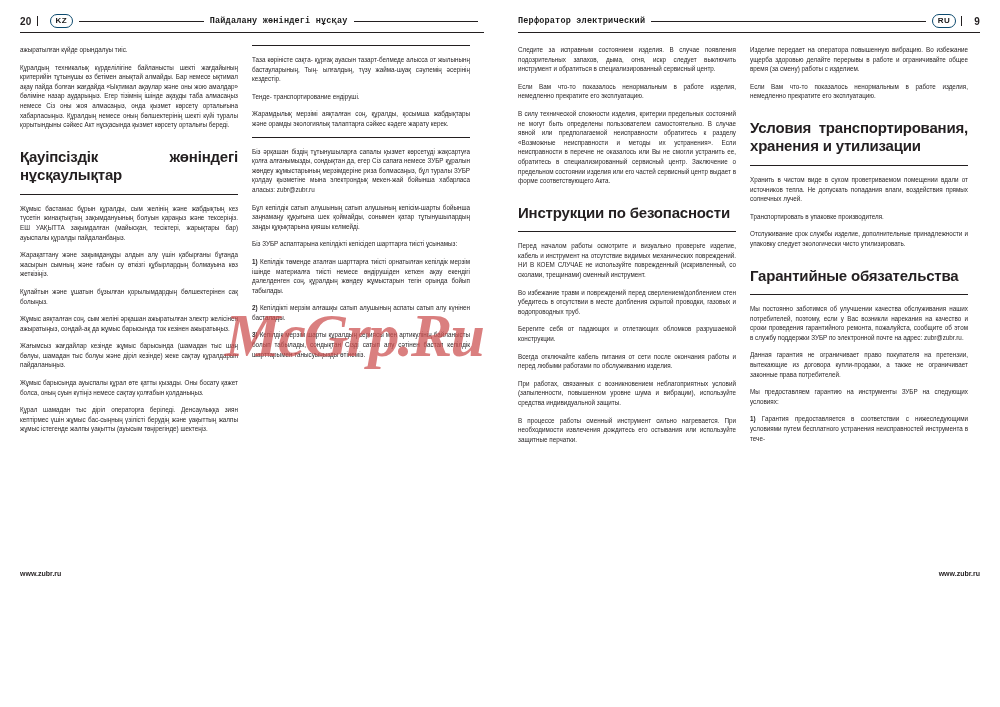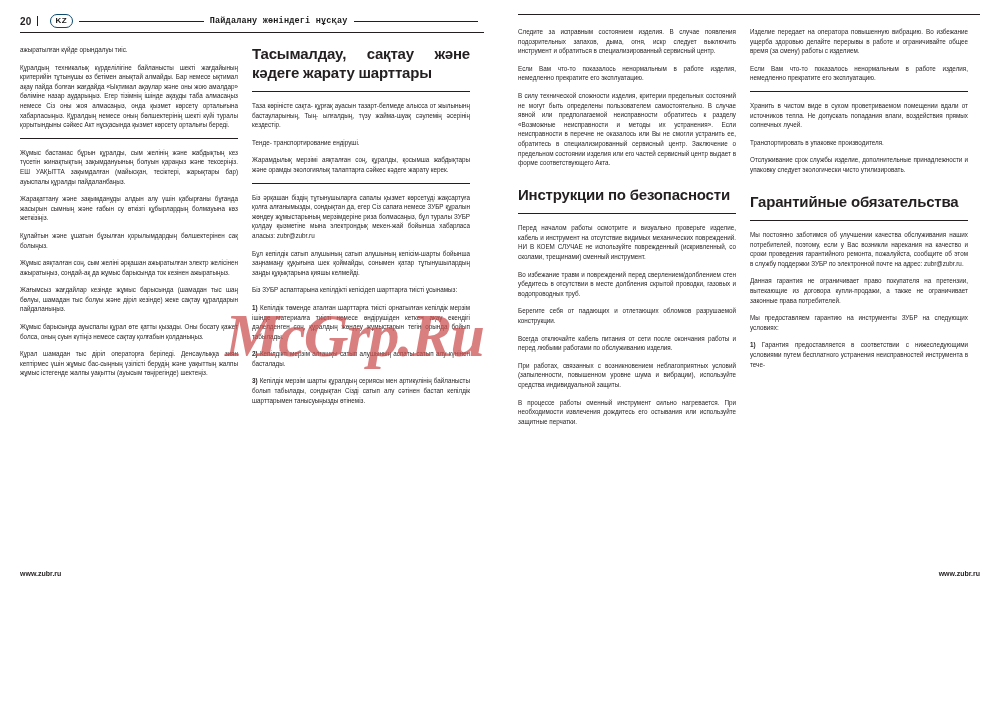--- a/index.html
+++ b/index.html
@@ -156,33 +156,33 @@
       <span class="rule"></span>
     </div>
     <div class="hdr-underline"></div>
 
     <div class="cols">
 
       <div class="col">
         <p>ажыратылған күйде орындалуы тиіс.</p>
         <p>Құралдың техникалық күрделілігіне байланысты шекті жағдайының критерийін тұтынушы өз бетімен анықтай алмайды. Бар немесе ықтимал ақау пайда болған жағдайда «Ықтимал ақаулар және оны жою амалдар» бөліміне назар аударыңыз. Егер тізімнің ішінде ақауды таба алмасаңыз немесе Сіз оны жоя алмасаңыз, онда қызмет көрсету орталығына хабарласыңыз. Құралдың немесе оның бөлшектерінің шекті күйі туралы қорытындыны сәйкес Акт нұсқасында қызмет көрсету орталығы береді.</p>
 
+        <h2 class="sec">Қауіпсіздік жөніндегі нұсқаулықтар</h2>
         <div class="sec-rule"></div>
 
         <p>Жұмыс бастамас бұрын құралды, сым желінің және жабдықтың кез түсетін жинақтықтың зақымдануының болуын қараңыз және тексеріңіз. ЕШ УАҚЫТТА зақымдалған (майысқан, тесіктері, жарықтары бар) ауыспалы құралды пайдаланбаңыз.</p>
         <p>Жарақаттану және зақымдануды алдын алу үшін қабырғаны бұғанда жасырын сымның және ғабын су өткізгі құбырлардың болмауына көз жеткізіңіз.</p>
         <p>Құлайтын және ұшатын бұзылған қорылымдардың бөлшектерінен сақ болыңыз.</p>
         <p>Жұмыс аяқталған соң, сым желіні әрқашан ажыратылған электр желісінен ажыратыңыз, сондай-ақ да жұмыс барысында ток кезінен ажыратыңыз.</p>
         <p>Жағымсыз жағдайлар кезінде жұмыс барысында (шамадан тыс шаң бөлуы, шамадан тыс болуы және діріл кезінде) жеке сақтау құралдарын пайдаланыңыз.</p>
         <p>Жұмыс барысында ауыспалы құрал өте қатты қызады. Оны босату қажет болса, оның суын күтіңіз немесе сақтау қолғабын қолданыңыз.</p>
         <p>Құрал шамадан тыс діріл операторға беріледі. Денсаулыққа зиян кептірмес үшін жұмыс бас-сыңның үзілісті берудің және уақыттың жалпы жұмыс істегенде жалпы уақытты (ауысым төңірегінде) шектеңіз.</p>
       </div>
 
       <div class="col">
-        <h2 class="sec first">Тасымалдау, сақтау және кәдеге жарату шарттары</h2>
         <div class="sec-rule"></div>
 
         <p>Таза көріністе сақта- құрғақ ауасын тазарт-белмеде алысса от жылынынң бастауларының, Тың- ылғалдың, түзу жайма-шуақ сәулемің әсерінің кездестір.</p>
         <p>Тенде- транспортирование ендіруші.</p>
         <p>Жарамдылық мерзімі аяқталған соң, құралды, қосымша жабдықтары және орамды экологиялық талаптарға сәйкес кәдеге жарату керек.</p>
 
         <div class="sec-rule"></div>
 
         <p>Біз әрқашан біздің тұтынушыларға сапалы қызмет көрсетуді жақсартуға қолға алғанымызды, сондықтан да, егер Сіз сапаға немесе ЗУБР құралын жөндеу жұмыстарының мерзімдеріне риза болмасаңыз, бұл туралы ЗУБР қолдау қызметіне мына электрондық мекен-жай бойынша хабарласа аласыз: zubr@zubr.ru</p>
         <p>Бұл кепілдік сатып алушының сатып алушының кепісім-шарты бойынша заңнамаңу құқығына шек қоймайды, сонымен қатар тұтынушылардың заңды құқықтарына қияшы келмейді.</p>
@@ -191,20 +191,27 @@
         <p><b>1)</b>&nbsp;<span>Кепілдік төменде аталған шарттарға тиісті орнатылған кепілдік мерзім ішінде материалға тиісті немесе өндірушіден кеткен ақау екендігі дәлелденген соң, құралдың жөндеу жұмыстарын тегін орында бойып табылады.</span></p>
         <p><b>2)</b>&nbsp;<span>Кепілдікті мерзім алғашқы сатып алушының аспаты сатып алу күнінен басталады.</span></p>
         <p><b>3)</b>&nbsp;<span>Кепілдік мерзім шарты құралдың сериясы мен артикулінің байланысты болып табылады, сондықтан Сізді сатып алу сәтінен бастап кепілдік шарттарымен танысуыңызды өтінеміз.</span></p>
       </div>
     </div>
 
     <div class="footer-left">www.zubr.ru</div>
   </div>
 
   <div class="half right">
+    <div class="hdr">
+      <span class="hdr-title">Перфоратор электрический</span>
+      <span class="rule"></span>
+      <span class="lang-badge">RU</span>
+      <span class="hdr-sep"></span>
+      <span class="pagenum">9</span>
+    </div>
     <div class="hdr-underline"></div>
 
     <div class="cols">
 
       <div class="col">
         <p>Следите за исправным состоянием изделия. В случае появления подозрительных запахов, дыма, огня, искр следует выключить инструмент и обратиться в специализированный сервисный центр.</p>
         <p>Если Вам что-то показалось ненормальным в работе изделия, немедленно прекратите его эксплуатацию.</p>
         <p>В силу технической сложности изделия, критерии предельных состояний не могут быть определены пользователем самостоятельно. В случае явной или предполагаемой неисправности обратитесь к разделу «Возможные неисправности и методы их устранения». Если неисправности в перечне не оказалось или Вы не смогли устранить ее, обратитесь в специализированный сервисный центр. Заключение о предельном состоянии изделия или его частей сервисный центр выдает в форме соответствующего Акта.</p>
 
         <h2 class="sec">Инструкции по безопасности</h2>
@@ -215,20 +222,21 @@
         <p>Берегите себя от падающих и отлетающих обломков разрушаемой конструкции.</p>
         <p>Всегда отключайте кабель питания от сети после окончания работы и перед любыми работами по обслуживанию изделия.</p>
         <p>При работах, связанных с возникновением неблагоприятных условий (запыленности, повышенном уровне шума и вибрации), используйте средства индивидуальной защиты.</p>
         <p>В процессе работы сменный инструмент сильно нагревается. При необходимости извлечения дождитесь его остывания или используйте защитные перчатки.</p>
       </div>
 
       <div class="col">
         <p>Изделие передает на оператора повышенную вибрацию. Во избежание ущерба здоровью делайте перерывы в работе и ограничивайте общее время (за смену) работы с изделием.</p>
         <p>Если Вам что-то показалось ненормальным в работе изделия, немедленно прекратите его эксплуатацию.</p>
 
+        <h2 class="sec">Условия транспортирования, хранения и утилизации</h2>
         <div class="sec-rule"></div>
 
         <p>Хранить в чистом виде в сухом проветриваемом помещении вдали от источников тепла. Не допускать попадания влаги, воздействия прямых солнечных лучей.</p>
         <p>Транспортировать в упаковке производителя.</p>
         <p>Отслуживание срок службы изделие, дополнительные принадлежности и упаковку следует экологически чисто утилизировать.</p>
 
         <h2 class="sec">Гарантийные обязательства</h2>
         <div class="sec-rule"></div>
 
         <p>Мы постоянно заботимся об улучшении качества обслуживания наших потребителей, поэтому, если у Вас возникли нарекания на качество и сроки проведения гарантийного ремонта, пожалуйста, сообщите об этом в службу поддержки ЗУБР по электронной почте на адрес: zubr@zubr.ru.</p>

